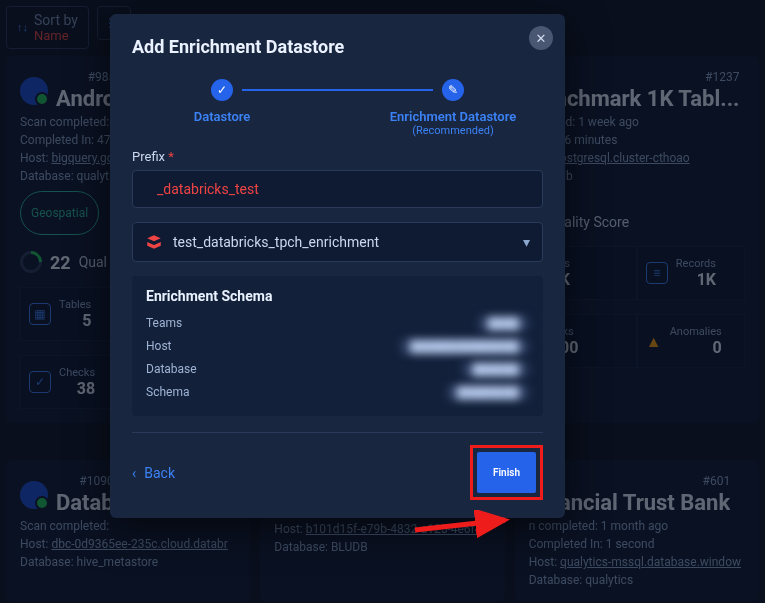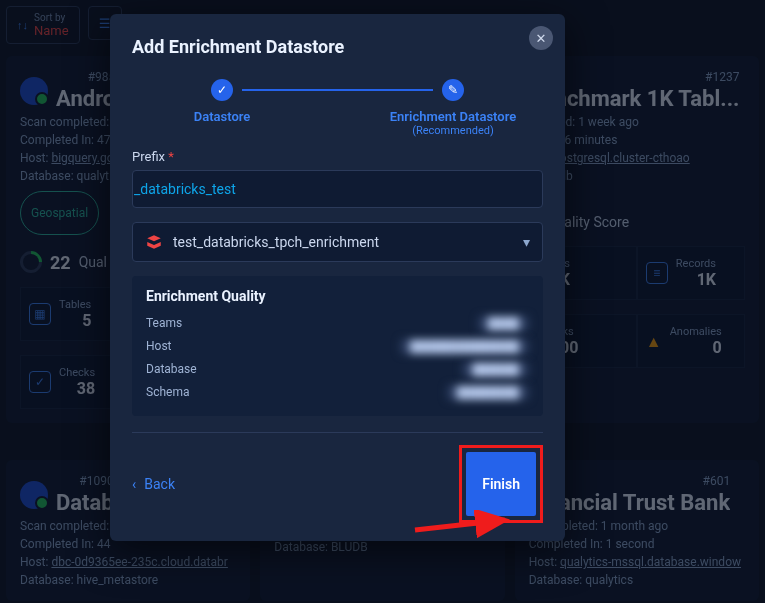--- a/index.html
+++ b/index.html
@@ -3,21 +3,21 @@
 <meta charset="utf-8">
 <style>
   * { box-sizing: border-box; margin: 0; padding: 0; font-family: -apple-system, BlinkMacSystemFont, "Segoe UI", Roboto, sans-serif; }
   body { width: 765px; height: 603px; background: #0d1626; color: #b0c0d8; overflow: hidden; position: relative; font-size: 13px; }
   
   
   .bg-layer { position: absolute; inset: 0; filter: blur(0); }
   .toolbar { position: absolute; top: 6px; left: 6px; display:flex; gap:8px;}
   .sortbtn { border:1px solid #2b3a5a; border-radius:4px; padding:5px 10px; display:flex; align-items:center; gap:6px; color:#a9bfe1;}
   .sortbtn .arrows{ color:#3b82f6; font-size:11px;}
-  .sortbtn .lbl { font-size:10px; color:#7a91b8;}
+  .sortbtn .lbl { font-size:14px; color:#7a91b8;}
   .sortbtn .val { font-size:13px; color:#ef4444; font-weight:400;}
   .iconbtn { border:1px solid #2b3a5a; border-radius:4px; width:34px; height:34px; display:flex;align-items:center;justify-content:center;color:#3b82f6;}
 
   .cards { position: absolute; top: 56px; left: 6px; right: 6px; display:flex; gap:10px; }
   .card { background:#0f1b33; border-radius:6px; padding:14px; flex:1; min-width:0;}
   .card .idrow{display:flex;align-items:center;gap:8px;}
   .cicon{width:28px;height:28px;border-radius:50%;background:#1d4ed8;display:inline-flex;align-items:center;justify-content:center;position:relative;}
   .cicon::after{content:"";position:absolute;bottom:-1px;right:-1px;width:10px;height:10px;border-radius:50%;background:#22c55e;border:2px solid #0f1b33;}
   .cid{font-size:12px;color:#8da8cf;text-align:right;}
   .ctitle{font-size:22px;font-weight:700;color:#e6efff;margin-top:2px; white-space:nowrap; overflow:hidden; text-overflow:ellipsis;}
@@ -43,37 +43,37 @@
   .mclose{position:absolute;top:12px;right:12px;width:24px;height:24px;border-radius:50%;background:#4a5773;color:#cfd9ec;display:flex;align-items:center;justify-content:center;font-size:13px;cursor:pointer;}
   .mtitle{text-align:left;font-size:18px;font-weight:700;color:#eaf2ff;}
   .steps{display:flex;align-items:center;justify-content:center;margin:22px 0 10px;gap:0;}
   .step{display:flex;flex-direction:column;align-items:center;width:180px;}
   .sc{width:22px;height:22px;border-radius:50%;background:#2563eb;color:#fff;display:flex;align-items:center;justify-content:center;font-size:12px;}
   .sl{margin-top:8px;font-size:13px;color:#3b82f6;font-weight:600;}
   .srec{font-size:11px;color:#3b82f6;}
   .sline{flex:1;height:2px;background:#2563eb;margin:0 -70px 36px;align-self:center;}
   .flabel{font-size:13px;color:#cbd7ee;margin-top:12px;}
   .req{color:#ef4444;}
-  .finput{width:100%;background:#0f1b33;border:1px solid #2b3a5a;border-radius:4px;padding:10px 1px;color:#0ea5e9;font-size:14px;margin-top:6px;}
+  .finput{width:100%;background:#0f1b33;border:1px solid #2b3a5a;border-radius:4px;padding:10px 24px;color:#ef4444;font-size:14px;margin-top:6px;}
   .toggle-row{display:flex;align-items:center;gap:10px;margin-top:18px;}
   .toggle{width:36px;height:18px;border-radius:999px;background:#2563eb;position:relative;}
   .toggle::after{content:"";position:absolute;top:2px;right:2px;width:14px;height:14px;border-radius:50%;background:#fff;}
   .toggle-lbl{font-size:13px;color:#cbd7ee;}
   .fselect{width:100%;background:#0f1b33;border:1px solid #2b3a5a;border-radius:4px;padding:10px 12px;color:#cbd7ee;font-size:14px;margin-top:14px;display:flex;align-items:center;gap:10px;}
   .dbic{width:18px;height:18px;color:#ef4444;}
   .caret{margin-left:auto;color:#8da8cf;}
   .details{background:#12203a;border-radius:4px;margin-top:14px;padding:12px 14px;}
   .dtitle{font-size:14px;font-weight:700;color:#eaf2ff;margin-bottom:8px;}
   .drow{display:flex;justify-content:space-between;font-size:12px;color:#9fb3d4;padding:4px 0;}
   .blur{filter:blur(4px);color:#b8cbee;background:#2a3b5e;border-radius:3px;padding:1px 10px;font-size:11px;}
   .mhr{border:none;border-top:1px solid #2b3a5a;margin:16px 0 12px;}
   .mactions{display:flex;justify-content:space-between;align-items:center;}
   .back{color:#3b82f6;font-size:14px;display:flex;align-items:center;gap:8px;cursor:pointer;}
   .finish-wrap{border:3px solid #ef1c1c;padding:4px;}
-  .finish{background:#2563eb;color:#fff;border:none;padding:24px 16px;font-size:14px;font-weight:600;border-radius:2px;cursor:pointer;}
+  .finish{background:#2563eb;color:#fff;border:none;padding:15px 16px;font-size:10px;font-weight:600;border-radius:2px;cursor:pointer;}
   
   
   .arrow{position:absolute;left:410px;top:510px;pointer-events:none;}
   .arrow svg{width:110px;height:40px;}
 </style>
 </head>
 <body>
 
 <div class="bg-layer">
   <div class="toolbar">
@@ -182,21 +182,20 @@
   <div class="cards2">
     <div class="card">
       <div class="idrow">
           <span class="cicon"></span>
           <div>
             <div class="cid">#1090</div>
             <div class="ctitle">Datab</div>
           </div>
         </div>
       <div class="cline">Scan completed:</div>
-      <div class="cline">Completed In: 44</div>
       <div class="cline"><span>Host: </span><span class="underl">dbc-0d9365ee-235c.cloud.databr</span></div>
       <div class="cline"><span>Database: </span><span>hive_metastore</span></div>
     </div>
     <div class="card">
       <div style="height:44px;"></div>
       <div class="cline"><span>Host: </span><span class="underl">b101d15f-e79b-4832-a125-4e6f4</span></div>
       <div class="cline"><span>Database: </span><span>BLUDB</span></div>
     </div>
     <div class="card">
       <div class="idrow">
@@ -238,21 +237,21 @@
   <div class="fselect">
     <span class="dbic">
       <svg viewBox="0 0 24 24">
           <path fill="#ef4444" d="M3 7l9-4 9 4-9 4-9-4zm0 5l9 4 9-4v5l-9 4-9-4v-5z"></path>
         </svg>
     </span>
     <span>test_databricks_tpch_enrichment</span>
     <span class="caret">▾</span>
   </div>
   <div class="details">
-    <div class="dtitle">Enrichment Quality</div>
+    <div class="dtitle">Enrichment Schema</div>
     <div class="drow">
         <span>Teams</span>
         <span class="blur">████</span>
       </div>
     <div class="drow">
         <span>Host</span>
         <span class="blur">██████████████</span>
       </div>
     <div class="drow">
         <span>Database</span>

